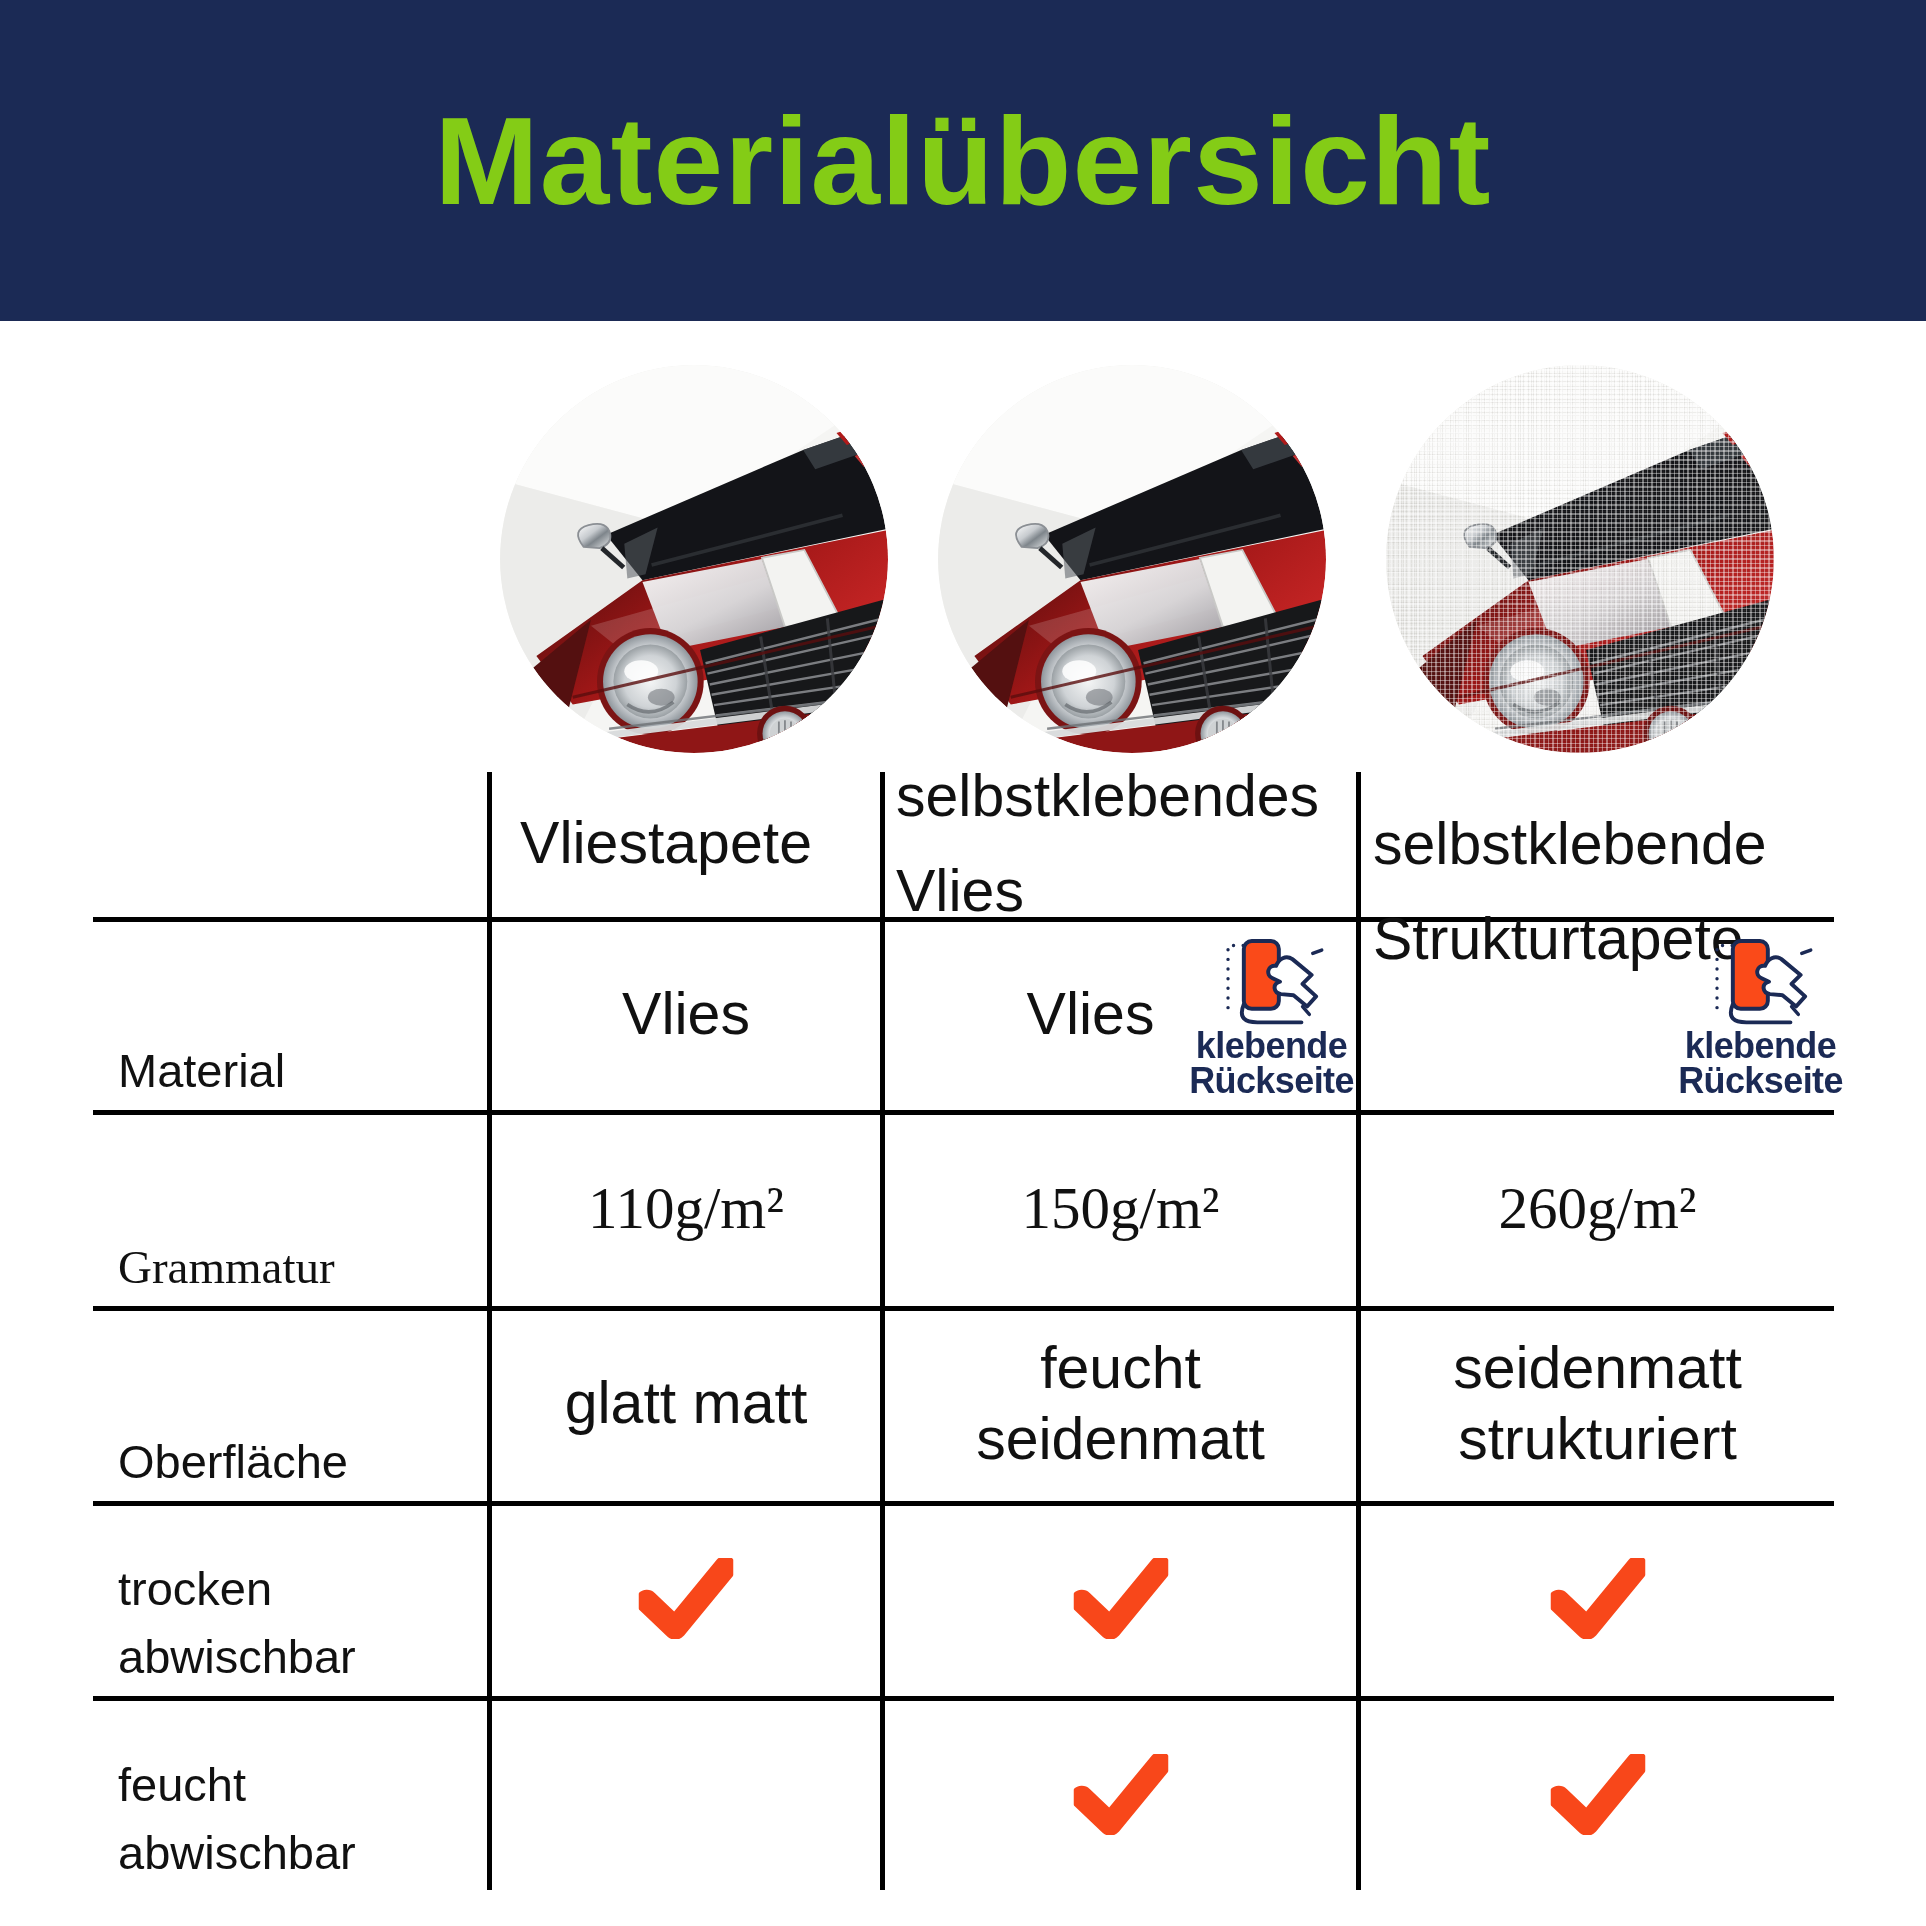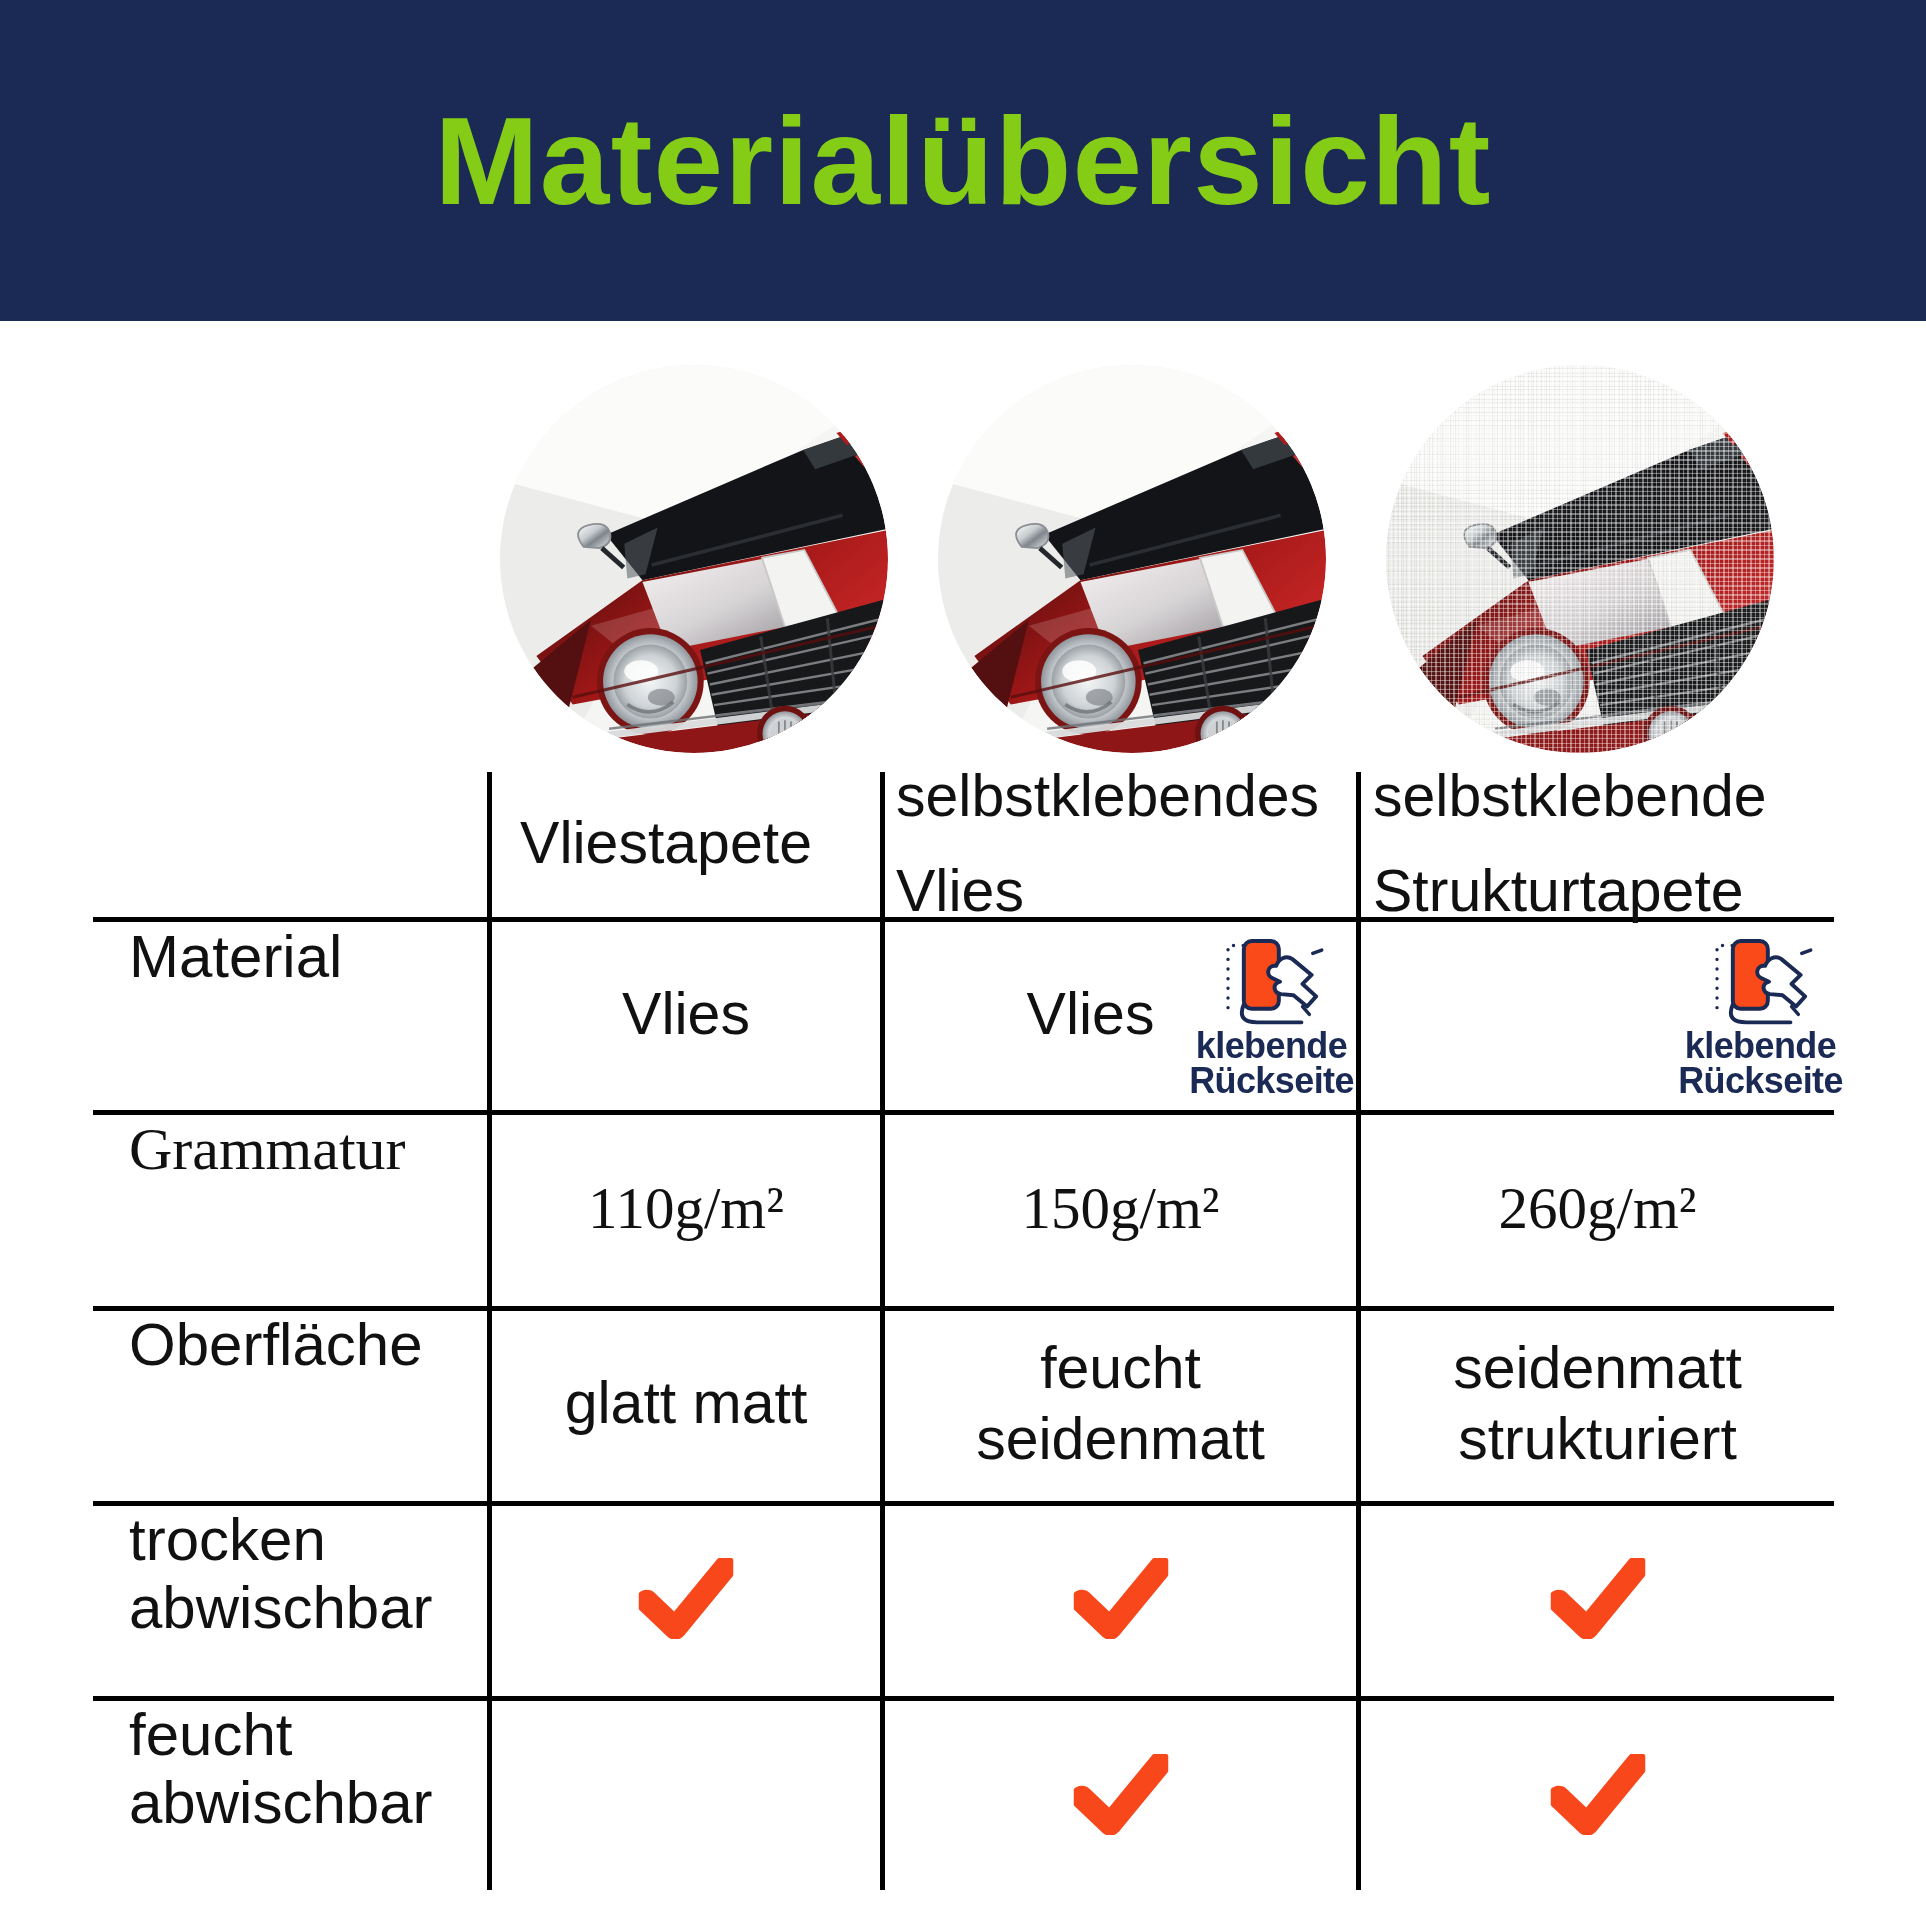--- a/index.html
+++ b/index.html
@@ -34,28 +34,28 @@
   #circle-3{left:1386px;}
 
   
   .hline{position:absolute;left:93px;width:1741px;height:5.1px;background:var(--line);}
   .vline{position:absolute;top:772px;height:1118px;width:5.1px;background:var(--line);}
 
   
   .cell{position:absolute;display:flex;flex-direction:column;align-items:center;justify-content:center;
     font-size:59px;line-height:71px;color:var(--text);text-align:center;}
   .cell.left{align-items:flex-start;text-align:left;gap:24px;}
-  .row-label{position:absolute;left:97px;width:388px;padding-left:32px;display:flex;flex-direction:column;
-    justify-content:flex-start;align-items:flex-start;font-size:60px;line-height:68px;}
+  .row-label{position:absolute;left:86px;width:388px;padding-left:32px;display:flex;flex-direction:column;
+    justify-content:flex-end;align-items:flex-start;font-size:47px;line-height:68px;}
 
   
   .colhead{top:772px;height:143px;}
   #colhead-1{left:492px;width:348px;}
   #colhead-2{left:887px;width:466px;padding-left:9px;}
-  #colhead-3{left:1364px;width:469px;padding-left:9px;}
+  #colhead-3{left:1364px;width:469px;padding-left:9px;margin-top:48px;}
 
   
   .band-material{top:923px;height:182px;}
   .band-grammatur{top:1115px;height:186px;font-family:Liberation Serif, serif;}
   .band-oberflaeche{top:1311px;height:185px;}
   .band-trocken{top:1506px;height:185px;}
   .band-feucht{top:1701px;height:186px;}
 
   .col1{left:492px;width:388px;}
   .col2{left:885px;width:471px;}

